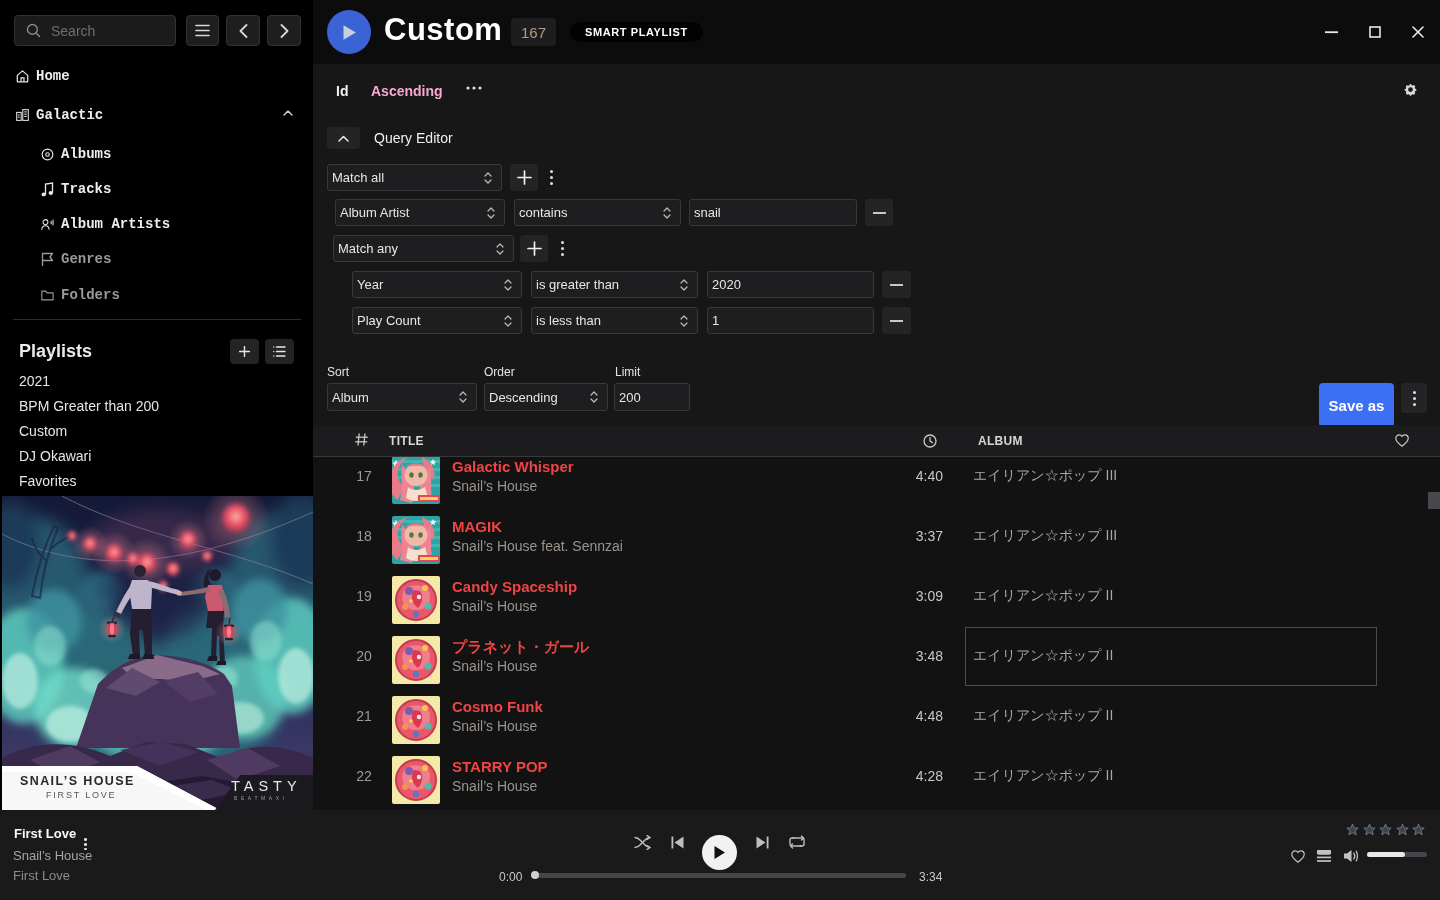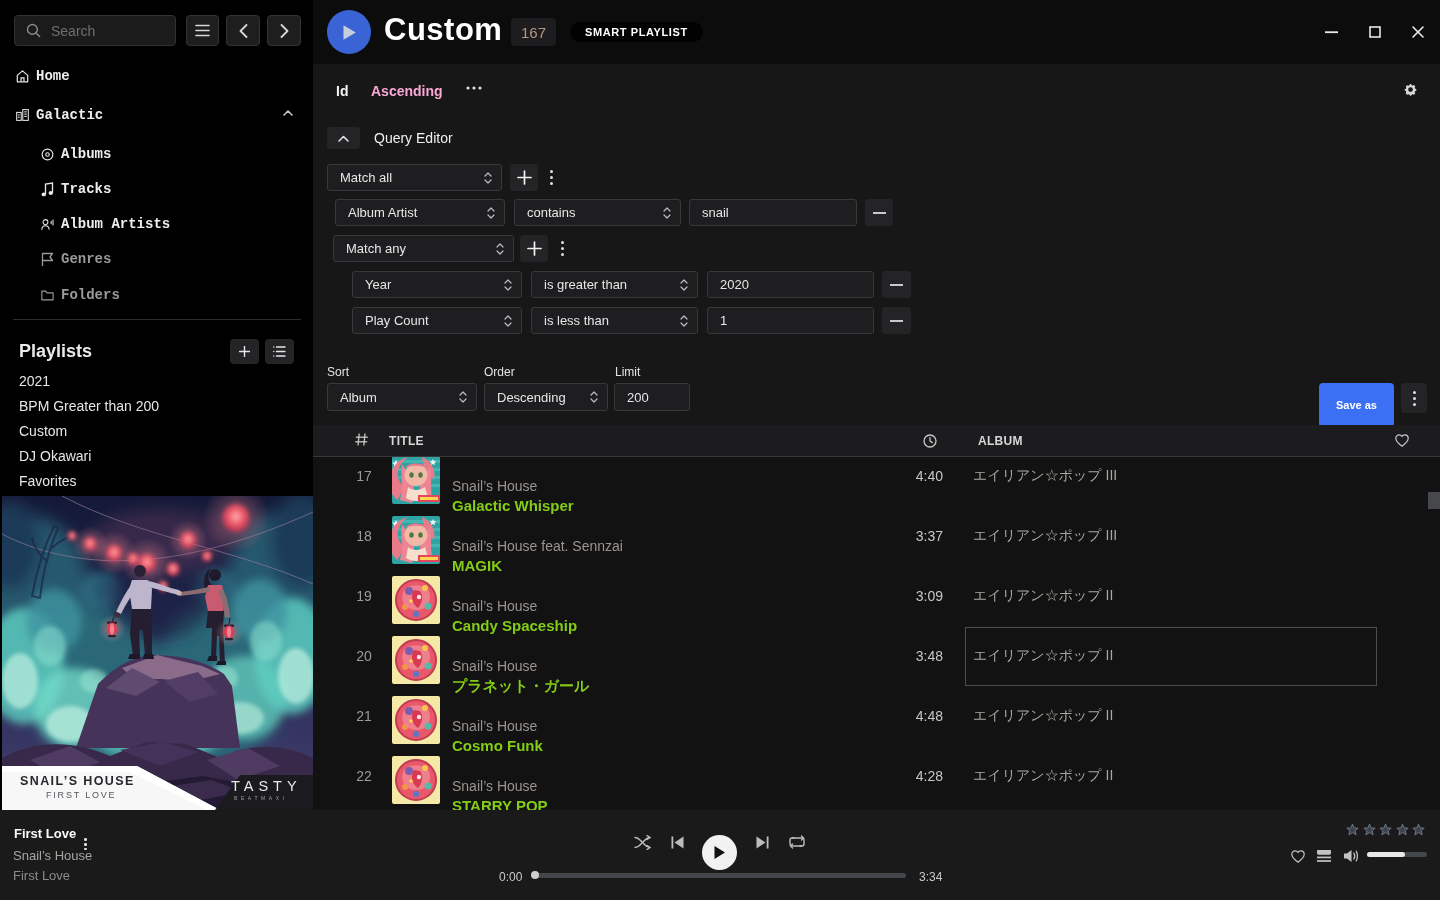--- a/index.html
+++ b/index.html
@@ -33,36 +33,36 @@
   #ptitle { position:absolute; left:71px; top:12px; font-size:31px; font-weight:700; color:#fff; letter-spacing:0.5px;}
   #pcount { position:absolute; left:198px; top:18px; width:45px; height:28px; background:#1d1d1f; border-radius:4px;
             color:#b7987e; font-size:15px; display:flex; align-items:center; justify-content:center; }
   #ppill { position:absolute; left:257px; top:22px; height:20px; padding:0 15px; background:#020202; border-radius:10px;
            color:#fff; font-size:11px; font-weight:700; letter-spacing:0.6px; display:flex; align-items:center; }
   .winbtn { position:absolute; top:0; width:30px; height:64px; display:flex; align-items:center; justify-content:center; }
 
   #content { position:absolute; left:0; top:64px; width:1127px; height:746px; background:#171717; }
 
   .ctrl { position:absolute; height:27px; background:#1e1e20; border:1px solid #39393b; border-radius:3px;
-          color:#e6e6e6; font-size:13px; display:flex; align-items:center; padding-left:12px; }
+          color:#e6e6e6; font-size:13px; display:flex; align-items:center; padding-left:4px; }
   .ctrl .ud { position:absolute; right:9px; top:50%; transform:translateY(-50%); }
   .sqbtn { position:absolute; background:#242426; border-radius:3px; display:flex; align-items:center; justify-content:center; }
   .dots3v { display:inline-flex; flex-direction:column; gap:3px; }
   .dots3v i { width:3px; height:3px; border-radius:50%; background:#e0e0e0; }
   .slabel { position:absolute; font-size:12px; color:#e3e3e3; }
 
   
   #thead { position:absolute; left:0; top:361px; width:1127px; height:32px; background:#1c1c1e;
            border-bottom:1px solid #38383a; color:#d6d6d6; }
   #rows { position:absolute; left:0; top:393px; width:1127px; height:353px; background:#121212; overflow:hidden; }
   .trow { position:absolute; left:0; width:1127px; height:60px; }
   .tnum { position:absolute; left:36px; top:0; width:30px; height:60px; display:flex; align-items:center; justify-content:center; padding-bottom:9px;
           color:#9b9b9b; font-size:14px; }
   .tthumb { position:absolute; left:79px; top:6px; width:48px; height:48px; border-radius:2px; overflow:hidden; }
-  .ttitle { position:absolute; left:139px; top:8px; font-size:15px; font-weight:700; color:#84cc16;margin-top:39px; }
+  .ttitle { position:absolute; left:139px; top:8px; font-size:15px; font-weight:700; color:#ef4444; }
   .tartist { position:absolute; left:139px; top:28px; font-size:14px; color:#9b948e; }
   .ttime { position:absolute; left:560px; top:0; width:70px; height:60px; display:flex; align-items:center; justify-content:flex-end; padding-bottom:9px;
            color:#c7c7c7; font-size:14px; }
   .talbum { position:absolute; left:660px; top:0; height:60px; display:flex; align-items:center; color:#aca7a1; font-size:14px; padding-bottom:9px; }
 
   
   #pbar { position:absolute; left:0; top:810px; width:1440px; height:90px; background:#1a1a1a; }
 </style>
 </head>
 <body>
@@ -500,21 +500,21 @@
           <svg width="8" height="14" viewBox="0 0 8 14">
             <path d="M1 5 L4 2 L7 5 M1 9 L4 12 L7 9" fill="none" stroke="#bdbdbd" stroke-width="1.2" stroke-linejoin="round" stroke-linecap="round"></path>
           </svg>
         </span></div>
     <div class="ctrl" style="left:171px; top:319px; width:124px; height:28px;">Descending<span class="ud">
           <svg width="8" height="14" viewBox="0 0 8 14">
             <path d="M1 5 L4 2 L7 5 M1 9 L4 12 L7 9" fill="none" stroke="#bdbdbd" stroke-width="1.2" stroke-linejoin="round" stroke-linecap="round"></path>
           </svg>
         </span></div>
     <div class="ctrl" style="left:301px; top:319px; width:76px; height:28px;">200</div>
-    <div class="abs" style="left:1006px; top:319px; width:75px; height:44px; background:#3b70f4; border-radius:4px; color:#fff; font-size:11px; font-weight:700; display:flex; align-items:center; justify-content:center;">Save as</div>
+    <div class="abs" style="left:1006px; top:319px; width:75px; height:44px; background:#3b70f4; border-radius:4px; color:#fff; font-size:15px; font-weight:700; display:flex; align-items:center; justify-content:center;">Save as</div>
     <div class="sqbtn" style="left:1088px; top:319px; width:26px; height:30px;">
         <span class="dots3v">
           <i></i>
           <i></i>
           <i></i>
         </span>
       </div>
 
     <div id="thead">
       <div class="abs" style="left:42px; top:8px;">

